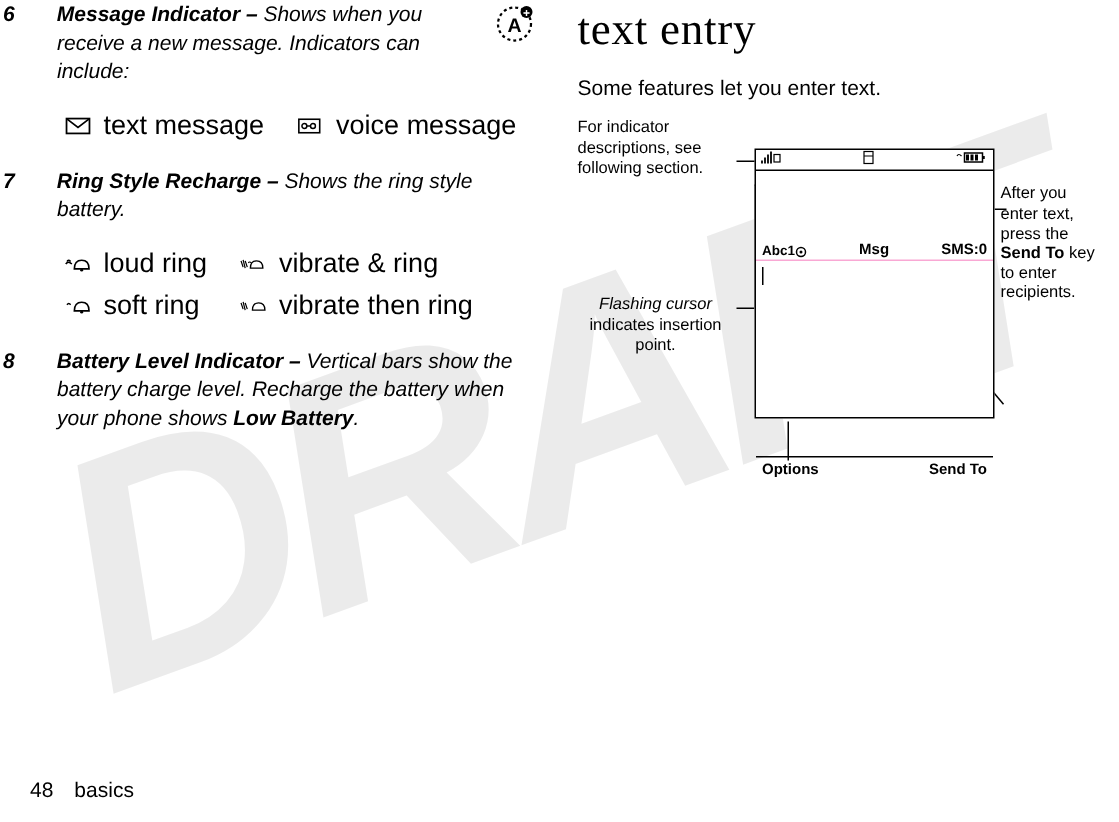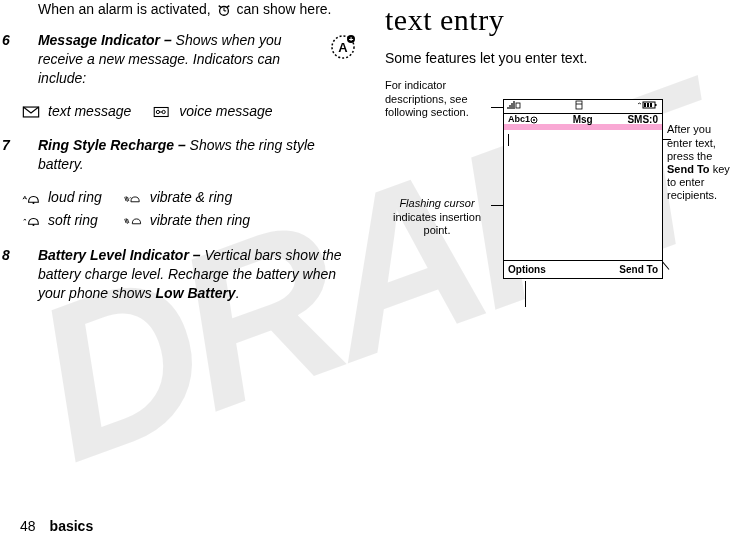--- a/index.html
+++ b/index.html
@@ -32,39 +32,39 @@
     padding: 0 20px;
     height: 500px;
   }
   .col { flex: 1; padding-right: 12px; font-size: 14px; line-height: 1.35; }
   .col.right { padding-left: 12px; padding-right: 0; }
   .para { margin-bottom: 12px; }
   .num { font-weight: bold; display: inline-block; width: 14px; }
   .item-title { font-weight: bold; }
   .hang { padding-left: 18px; text-indent: -18px; font-style: italic; }
   .indent { padding-left: 18px; }
-  table.iconlist { border-collapse: collapse; margin: 6px 0 14px 2px; font-size: 14px; font-style: italic; }
+  table.iconlist { border-collapse: collapse; margin: 6px 0 14px 23px; font-size: 18px; }
   table.iconlist td { padding: 2px 8px 2px 0; vertical-align: middle; }
   .icon { width: 18px; height: 14px; display: inline-block; vertical-align: middle; }
   .heading { font-size: 30px; font-family: Georgia, 'Times New Roman', serif; font-weight: normal; margin-bottom: 8px; letter-spacing: 0.5px; }
   .footer { position: absolute; bottom: 14px; left: 20px; font-size: 14px; }
   .footer .pagenum { font-weight: normal; margin-right: 14px; }
-  .footer .section { font-weight: bold; text-align: right; }
+  .footer .section { font-weight: normal; text-align: right; }
 
   
   .diagram { position: relative; width: 320px; height: 300px; margin-top: 6px; }
   .screen {
     position: absolute;
     left: 118px; top: 20px;
     width: 160px; height: 180px;
     border: 1px solid #000;
     background: #fff;
   }
   .screen .statusbar { height: 14px; border-bottom: 1px solid #000; font-size: 8px; display:flex; align-items:center; justify-content:space-between; padding:0 3px; }
-  .screen .titlebar { height: 16px; border-bottom: 6px solid #f9a8d4; display:flex; justify-content:space-between; align-items:center; font-size:10px; font-weight:bold; padding:0 4px; font-family: Arial Narrow, Arial; }
+  .screen .titlebar { height: 16px; border-bottom: 1px solid #f9a8d4; display:flex; justify-content:space-between; align-items:flex-end; font-size:10px; font-weight:bold; padding:0 4px; font-family: Arial Narrow, Arial; margin-top: 44px; }
   .screen .titlebar .left { font-size:9px; }
   .screen .body { height: 130px; position:relative; }
   .screen .cursorbar { position:absolute; left:4px; top:4px; width:1px; height:12px; background:#000; }
   .screen .softkeys { height: 18px; border-top:1px solid #000; display:flex; justify-content:space-between; align-items:center; font-size:10px; font-weight:bold; padding:0 4px; font-family: Arial Narrow, Arial; }
 
   .callout { position:absolute; font-size:11px; line-height:1.2; }
   .callout-line { position:absolute; background:#000; }
   .bold { font-weight:bold; }
   .narrow { font-family: Arial Narrow, Arial, sans-serif; }
 
@@ -73,29 +73,20 @@
   .batt { display:inline-block; }
 </style>
 </head>
 <body>
 
 <div class="watermark">DRAFT</div>
 
 <div class="page">
 
   <div class="col">
-    <p class="para indent">
-      <span>When an alarm is activated, </span><svg class="icon" viewBox="0 0 20 16">
-          <circle cx="10" cy="9" r="5" fill="none" stroke="#000" stroke-width="1.5"></circle>
-          <line x1="10" y1="9" x2="10" y2="5.5" stroke="#000" stroke-width="1.2"></line>
-          <line x1="10" y1="9" x2="12.5" y2="9" stroke="#000" stroke-width="1.2"></line>
-          <line x1="4" y1="3" x2="6.5" y2="5" stroke="#000" stroke-width="1.5"></line>
-          <line x1="16" y1="3" x2="13.5" y2="5" stroke="#000" stroke-width="1.5"></line>
-        </svg><span> can show here.</span>
-    </p>
 
     <div class="para" style="position:relative;">
       <svg class="msgicon" width="28" height="28" viewBox="0 0 28 28">
           <circle cx="14" cy="14" r="11" fill="none" stroke="#000" stroke-width="1.5" stroke-dasharray="2 2"></circle>
           <text x="14" y="19" text-anchor="middle" font-size="13" font-family="Arial" font-weight="bold">A</text>
           <circle cx="22" cy="6" r="4" fill="#000"></circle>
           <text x="22" y="9" text-anchor="middle" font-size="8" fill="#fff" font-weight="bold">+</text>
         </svg>
       <p class="hang">
         <span class="num">6</span>

